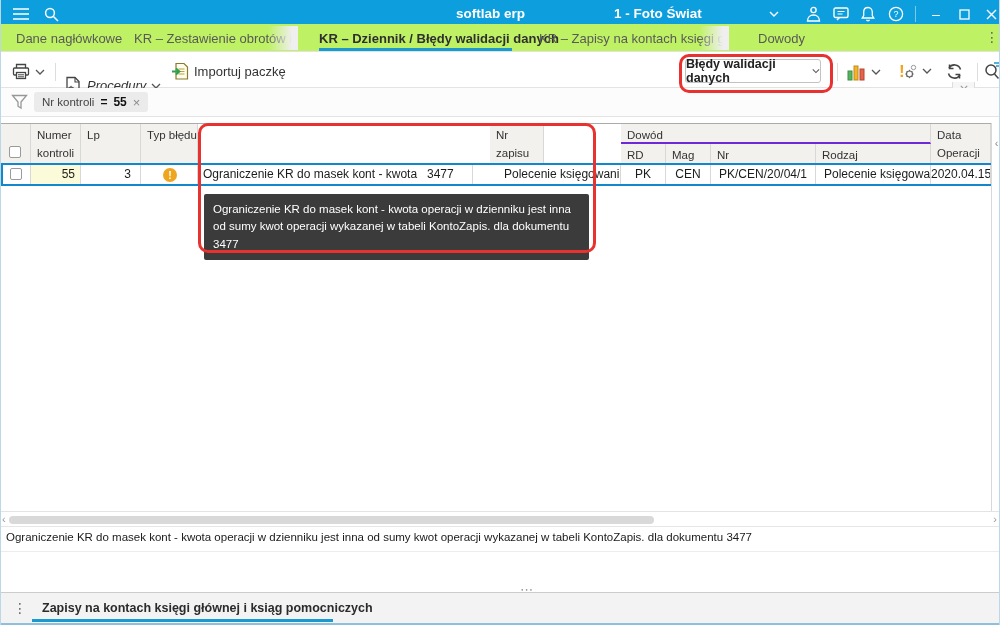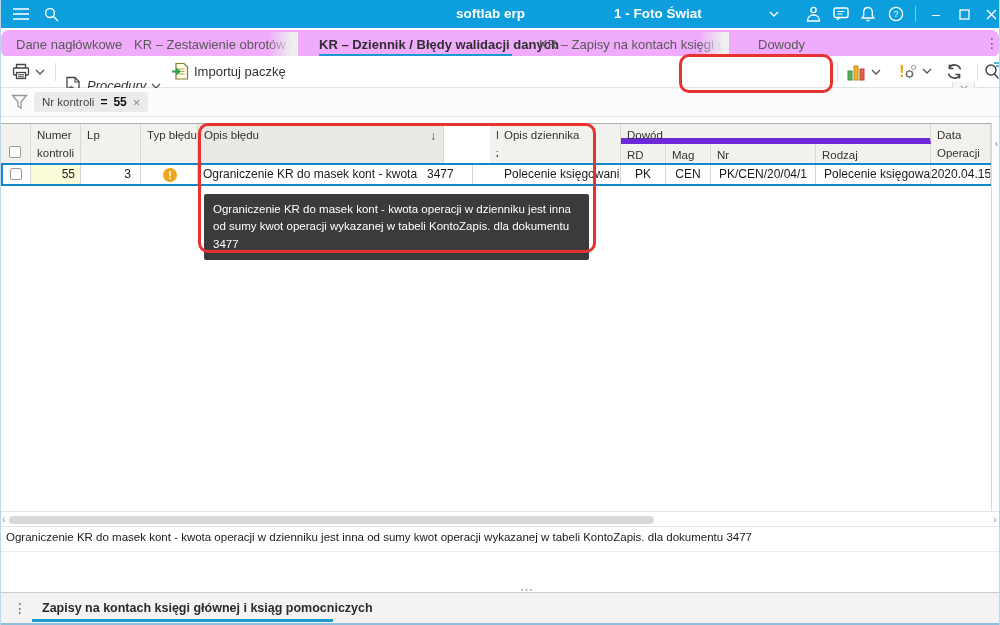--- a/index.html
+++ b/index.html
@@ -7,21 +7,21 @@
        font-family:"Liberation Sans","DejaVu Sans",sans-serif;color:#222;
        border-left:1px solid #bcd8e8;border-right:1px solid #bcd8e8;box-sizing:border-box;}
   .abs{position:absolute;}
   
   .titlebar{position:absolute;left:0;top:0;width:100%;height:28px;background:#0d9fdd;color:#fff;}
   .titlebar .ico{position:absolute;top:0;height:28px;display:flex;align-items:center;justify-content:center;color:#fff;}
   .apptitle{position:absolute;left:455px;top:6px;font-size:13.5px;font-weight:bold;color:#fff;}
   .company{position:absolute;left:613px;top:6px;font-size:13.5px;font-weight:bold;color:#fff;}
   .tb-sep{position:absolute;top:6px;width:1px;height:16px;background:rgba(255,255,255,.45);}
   
-  .tabbar{position:absolute;left:0;top:30px;width:100%;height:28px;background:#f0abfc;border-bottom:1px solid #e2e2e2;box-sizing:border-box;border-radius:8px;}
+  .tabbar{position:absolute;left:0;top:24px;width:100%;height:28px;background:#bef264;border-bottom:1px solid #e2e2e2;box-sizing:border-box;}
   .tab{position:absolute;top:7px;font-size:13px;color:#595959;white-space:nowrap;}
   .tab.active{color:#2f2f2f;font-weight:bold;}
   .tab-underline{position:absolute;top:24px;height:3px;background:#1b9ad2;}
   .tab-fade{position:absolute;top:2px;height:24px;width:30px;background:linear-gradient(to right,rgba(239,239,239,0),#efefef 80%);}
   
   .toolbar{position:absolute;left:0;top:56px;width:100%;height:32px;background:#fff;border-bottom:1px solid #e3e3e3;box-sizing:border-box;}
   .tbtn{position:absolute;display:flex;align-items:center;gap:5px;color:#333;font-size:13px;cursor:pointer;}
   .vsep{position:absolute;top:7px;width:1px;height:18px;background:#ddd;}
   .viewsel{position:absolute;left:684px;top:3px;width:136px;height:24px;border:1px solid #c2c2c2;border-radius:3px;
            background:#fff;display:flex;align-items:center;justify-content:center;gap:6px;
@@ -168,20 +168,26 @@
     </div>
     <div class="tbtn" style="left:170px;top:6px;">
       <svg width="18" height="19" viewBox="0 0 18 19">
           <path d="M5 1.5h8l3.5 3.5V17H5z" fill="#fffde9" stroke="#8a7a30" stroke-width="1.2"></path>
           <path d="M7.5 7h6M7.5 9.5h6M7.5 12h6" stroke="#b8a24a" stroke-width="1"></path>
           <path d="M1 9.5h6M5 6.5l3.5 3-3.5 3" fill="none" stroke="#2e9e4f" stroke-width="1.8"></path>
         </svg>
       <span>Importuj paczkę</span>
     </div>
 
+    <div class="viewsel">
+      <span>Błędy walidacji danych</span>
+      <svg width="9" height="6" viewBox="0 0 10 6">
+          <path d="M1 1l4 4 4-4" fill="none" stroke="#555" stroke-width="1.3"></path>
+        </svg>
+    </div>
 
     <div class="vsep" style="left:836px;"></div>
     <div class="tbtn" style="left:846px;top:7px;">
       <svg width="19" height="18" viewBox="0 0 19 18">
           <rect x="1" y="8" width="4" height="9" fill="#57b45e" stroke="#3d8f46" stroke-width="1"></rect>
           <rect x="7" y="3" width="4" height="14" fill="#f2b32e" stroke="#c28a16" stroke-width="1"></rect>
           <rect x="13" y="6" width="4" height="11" fill="#e2654d" stroke="#b54530" stroke-width="1"></rect>
         </svg>
       <svg width="10" height="6" viewBox="0 0 10 6">
           <path d="M1 1l4 4 4-4" fill="none" stroke="#555" stroke-width="1.3"></path>
@@ -235,27 +241,22 @@
     </div>
   </div>
 
   <div class="head-topline"></div>
 
   <div class="thead-cell" style="left:0;top:124px;width:30px;height:40px;"></div>
   <div class="checkbox" style="left:8px;top:146px;"></div>
   <div class="thead-cell" style="left:30px;top:124px;width:50px;height:40px;">Numer kontroli</div>
   <div class="thead-cell" style="left:80px;top:124px;width:60px;height:40px;">Lp</div>
   <div class="thead-cell" style="left:140px;top:124px;width:57px;height:40px;">Typ błędu</div>
-  <div class="thead-cell" style="left:197px;top:124px;width:246px;height:40px;background:#e9e8e4;">
-    <span>Opis błędu</span>
-    <span style="position:absolute;right:7px;top:3px;color:#444;font-size:12px;">↓</span>
-  </div>
   <div class="thead-cell" style="left:443px;top:124px;width:54px;height:40px;margin-left:46px;">Nr zapisu</div>
-  <div class="thead-cell" style="left:497px;top:124px;width:123px;height:40px;">Opis dziennika</div>
-  <div class="thead-cell" style="left:620px;top:124px;width:310px;height:20px;border-bottom:6px solid #6d28d9;">Dowód</div>
+  <div class="thead-cell" style="left:620px;top:124px;width:310px;height:20px;border-bottom:2px solid #6d28d9;">Dowód</div>
   <div class="thead-cell" style="left:620px;top:144px;width:45px;height:20px;">RD</div>
   <div class="thead-cell" style="left:665px;top:144px;width:45px;height:20px;">Mag</div>
   <div class="thead-cell" style="left:710px;top:144px;width:105px;height:20px;">Nr</div>
   <div class="thead-cell" style="left:815px;top:144px;width:115px;height:20px;">Rodzaj</div>
   <div class="thead-cell" style="left:930px;top:124px;width:60px;height:40px;">Data Operacji</div>
 
   <div class="sel-line" style="left:0;top:163px;width:990px;height:2px;"></div>
   <div class="sel-line" style="left:0;top:184px;width:990px;height:2px;"></div>
   <div class="sel-line" style="left:0;top:163px;width:2px;height:23px;"></div>
 

